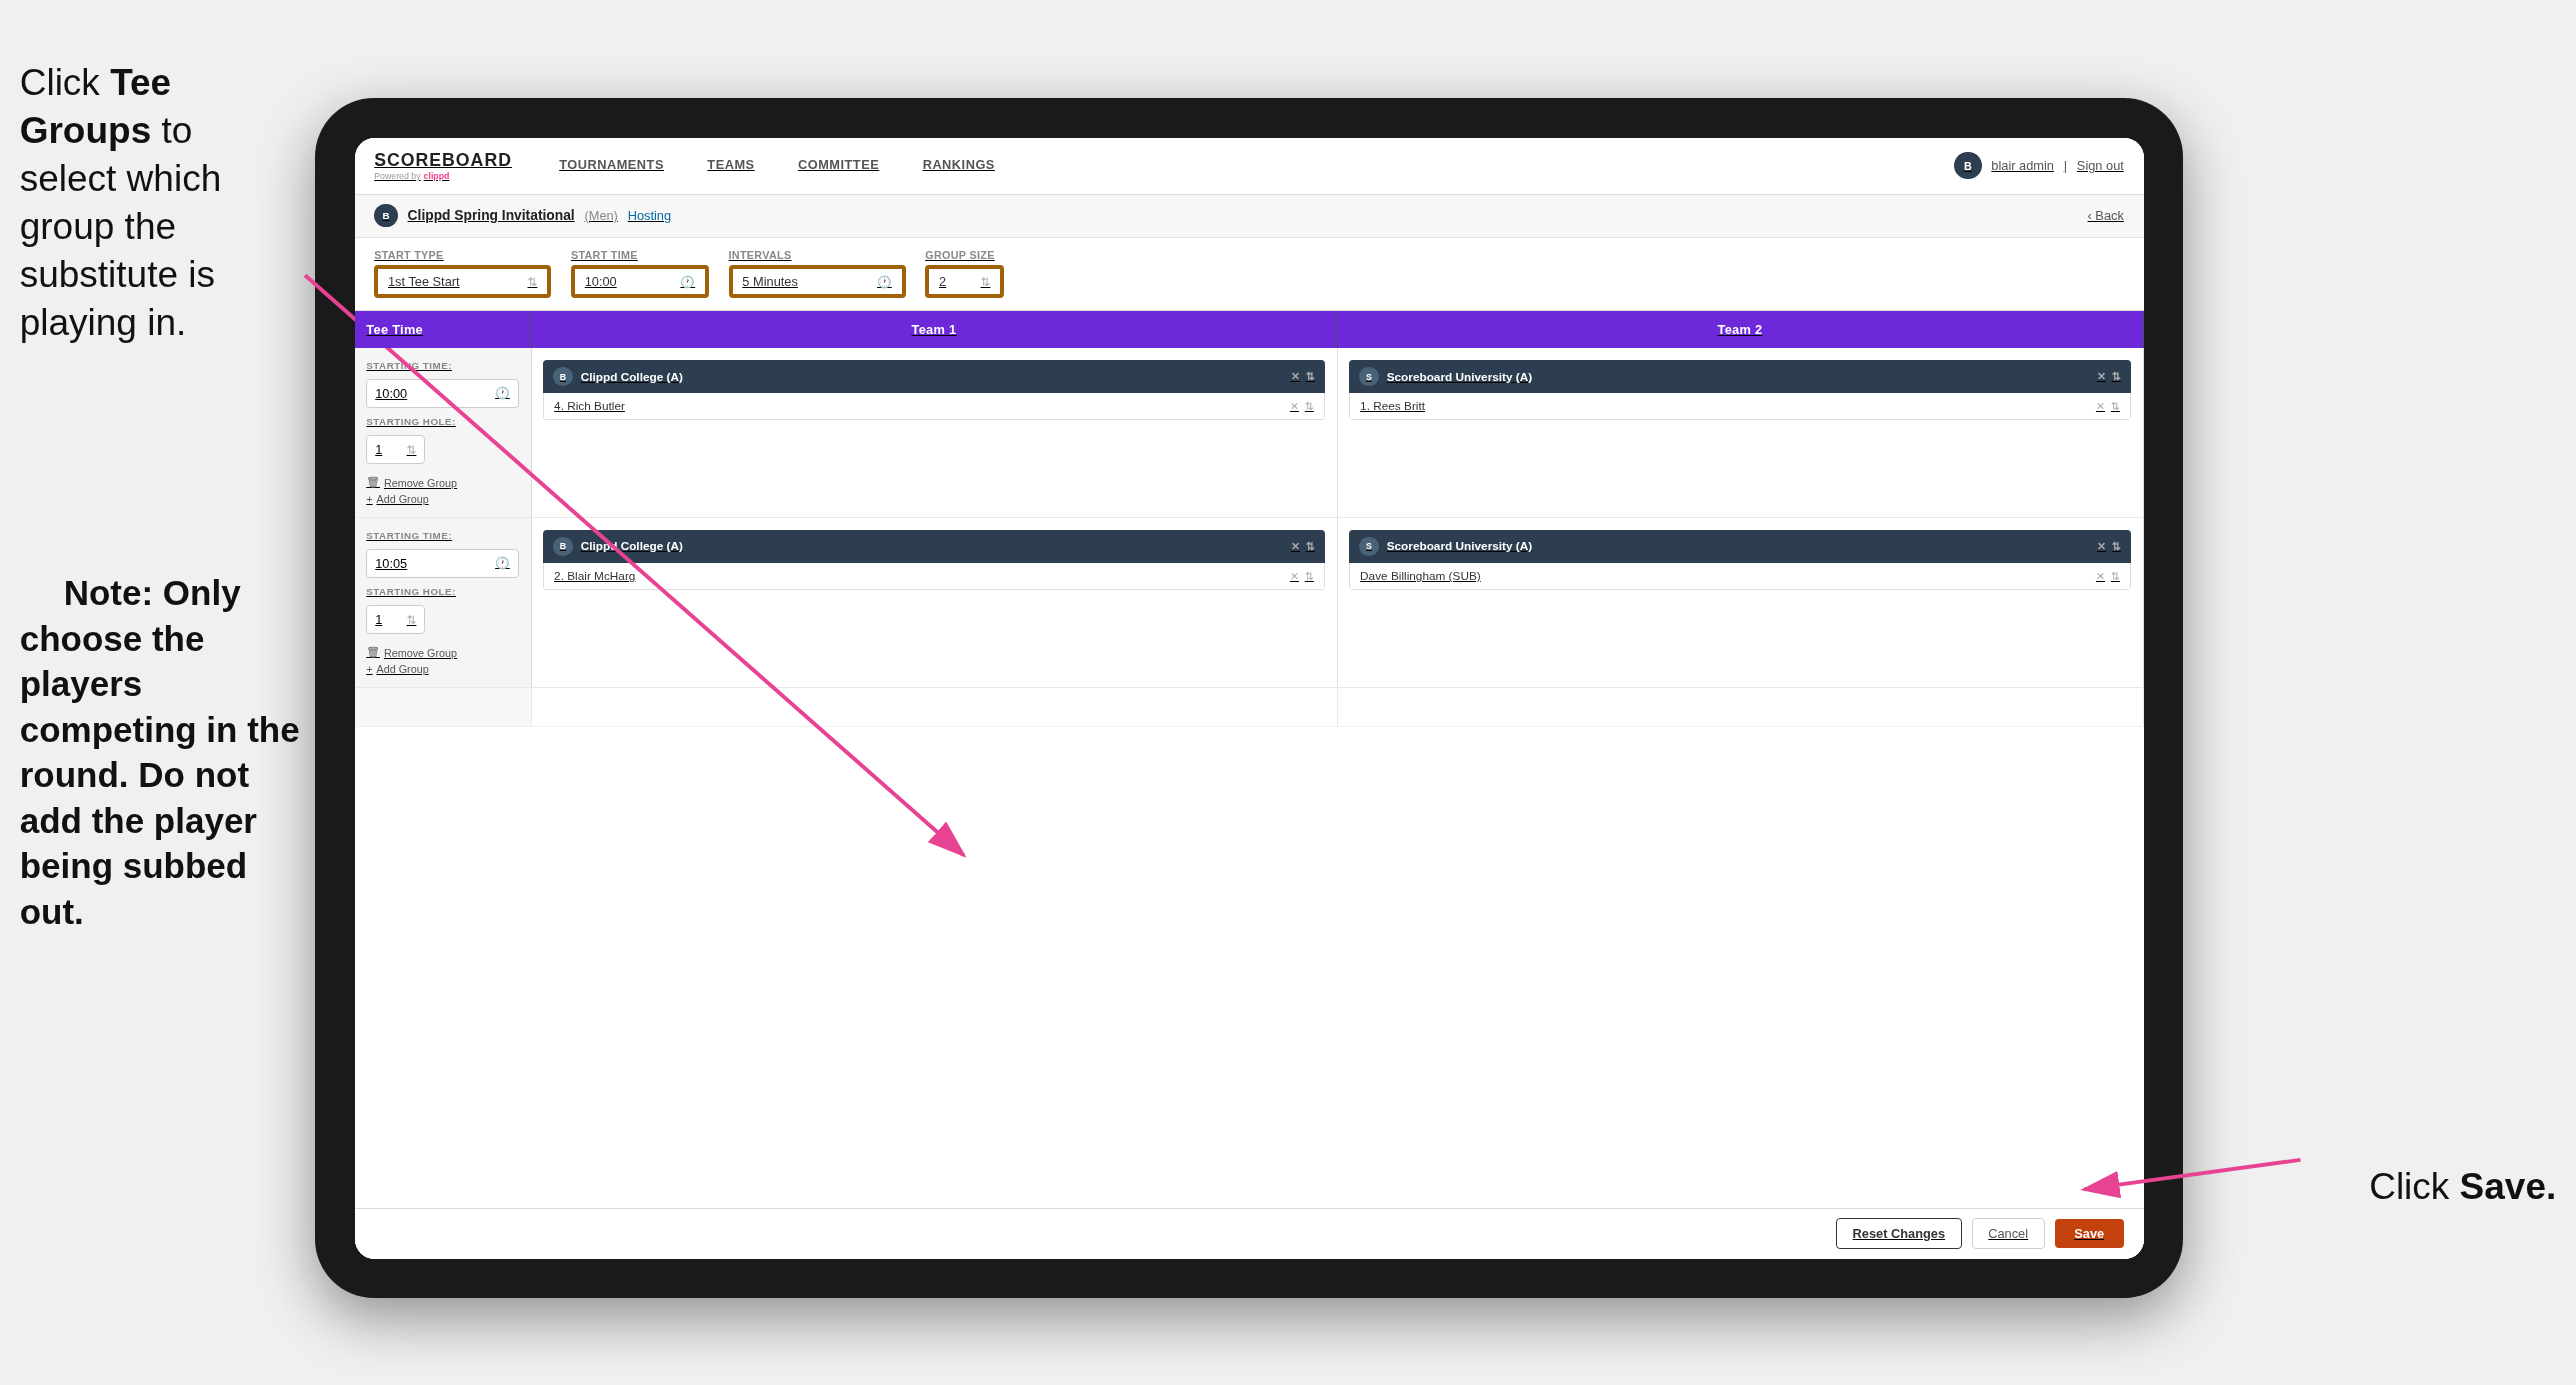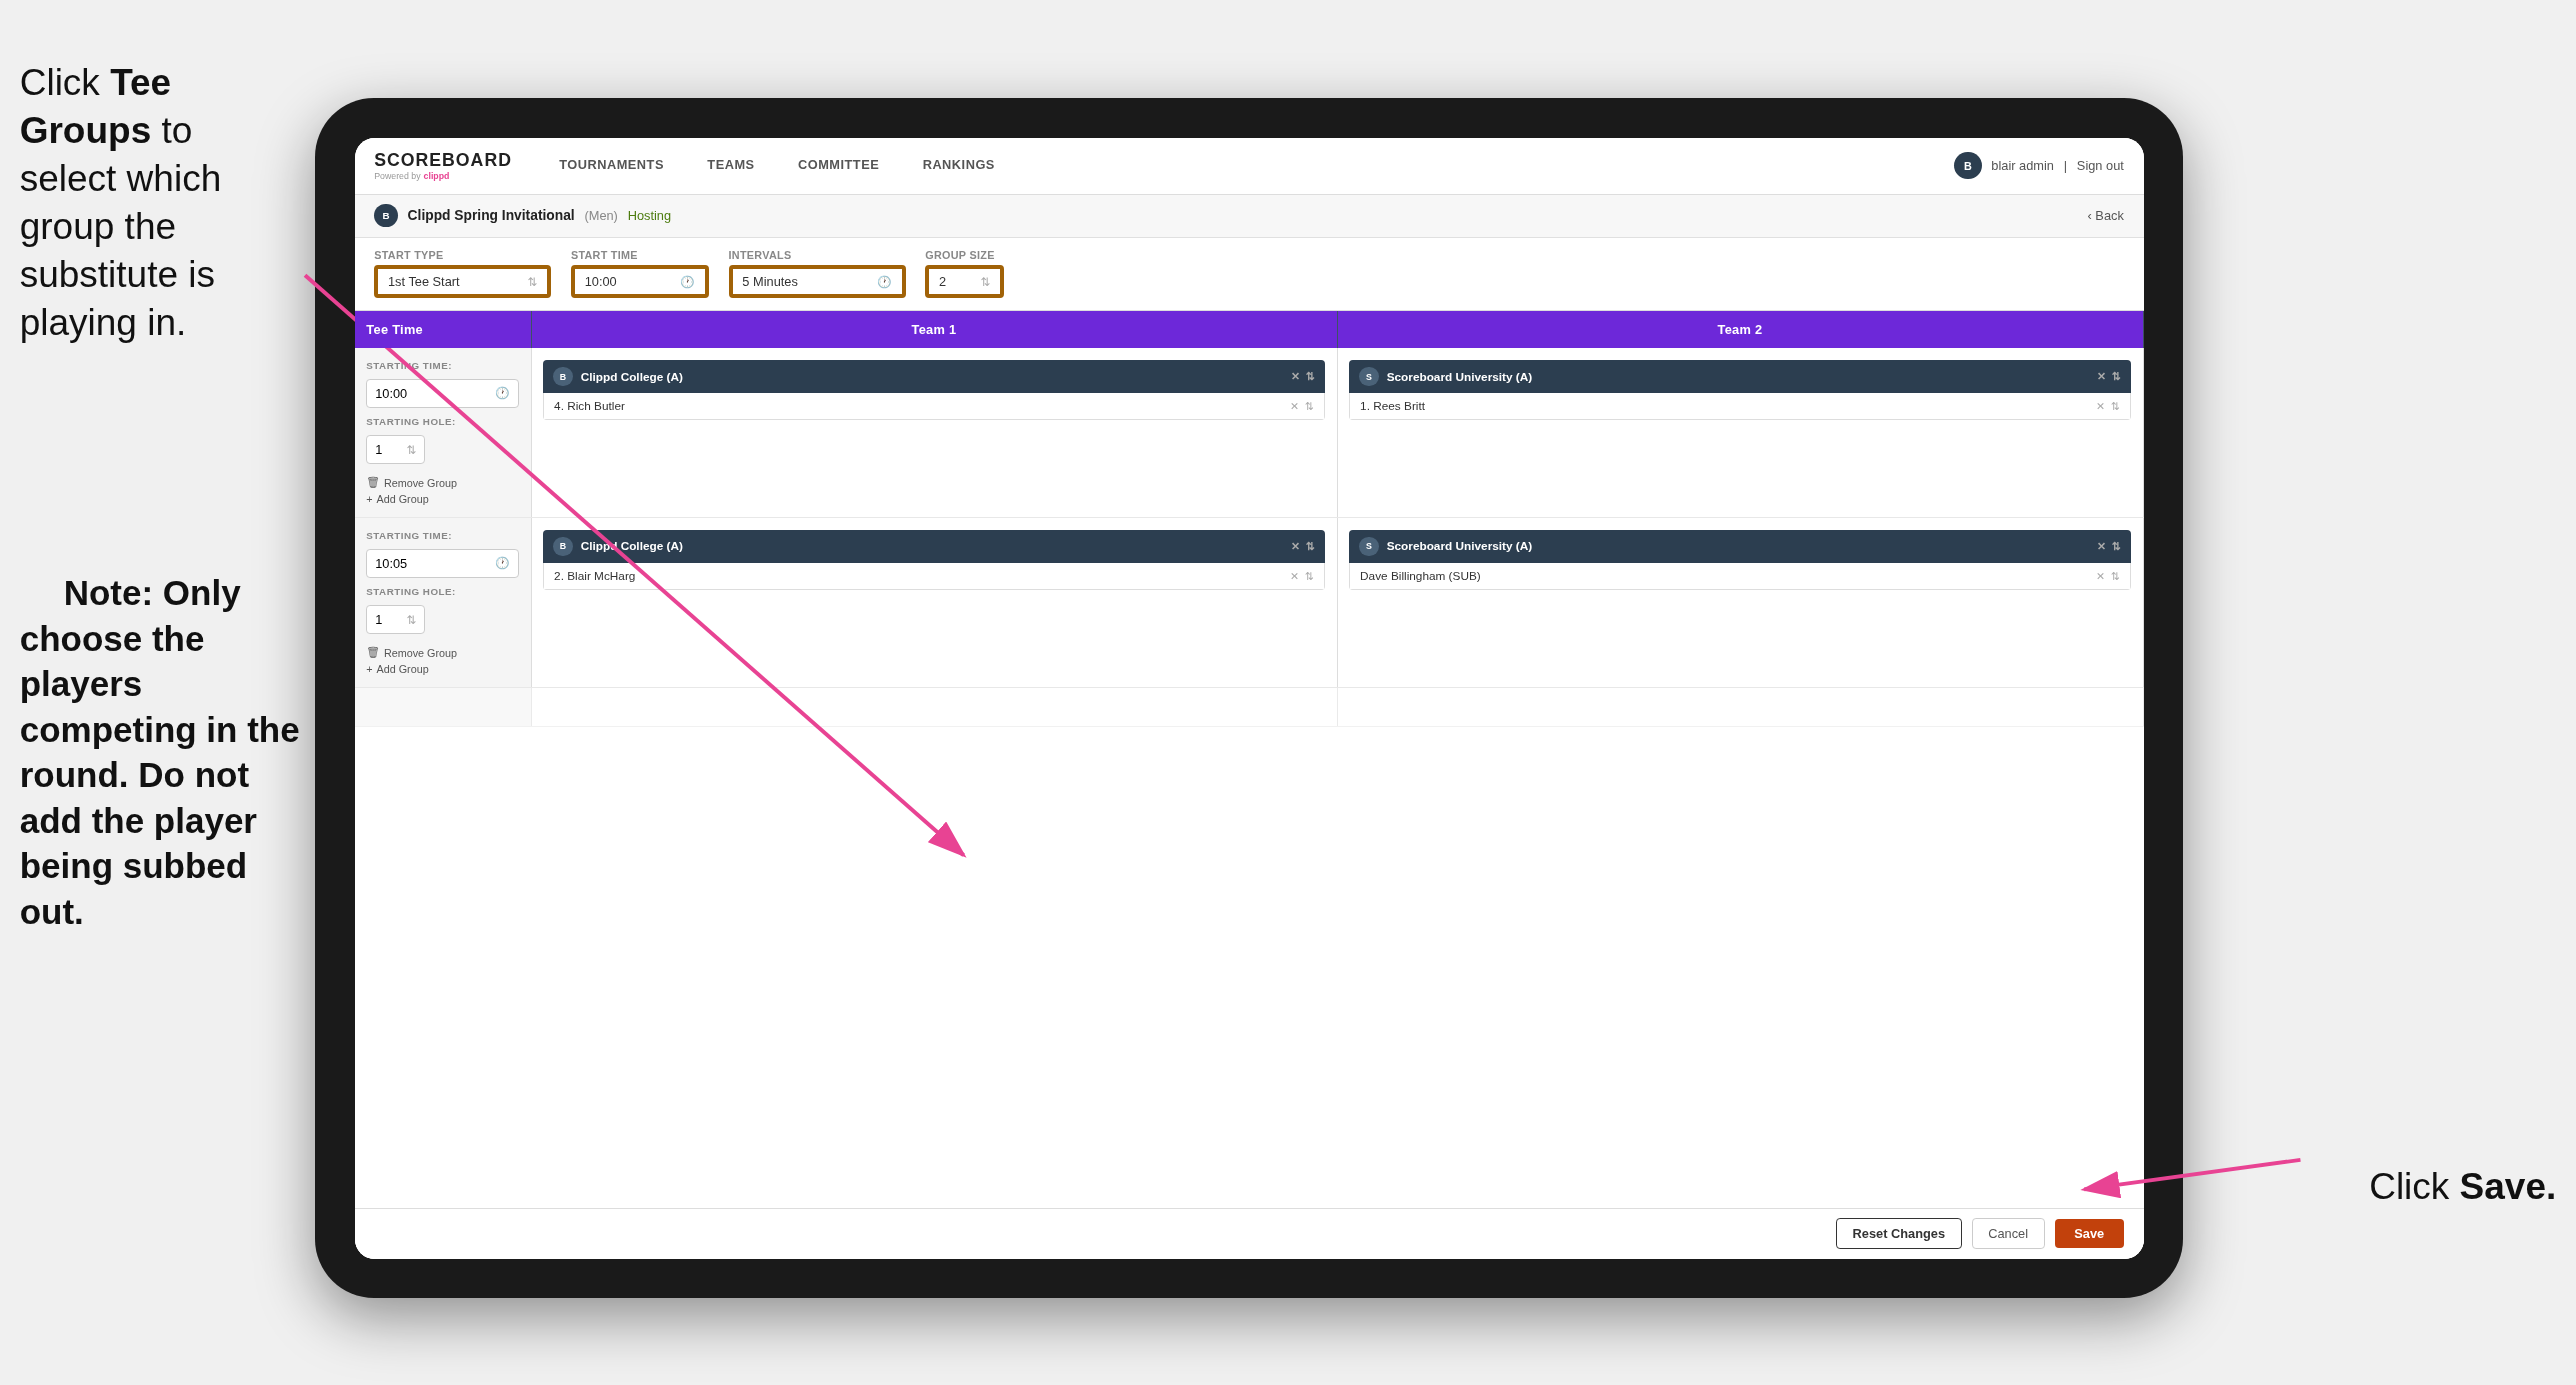--- a/index.html
+++ b/index.html
@@ -62,20 +62,21 @@
       left: 315px;
       top: 98px;
       width: 1868px;
       height: 1200px;
       background: #1a1a1a;
       border-radius: 59px;
       box-shadow: 0 19.7px 59px rgba(0,0,0,0.4);
       display: flex;
       align-items: center;
       justify-content: center;
+      text-decoration: underline;
     }
     .tablet-screen {
       width: 1789px;
       height: 1121px;
       background: #fff;
       border-radius: 19.7px;
       overflow: hidden;
       display: flex;
       flex-direction: column;
     }
@@ -183,21 +184,21 @@
       font-size: 13.8px;
       font-weight: 600;
       color: #222;
     }
     .breadcrumb-subtitle {
       font-size: 12.8px;
       color: #888;
     }
     .breadcrumb-hosting {
       font-size: 12.8px;
-      color: #4d7c0f;
+      color: #0369a1;
     }
     .back-btn {
       font-size: 12.8px;
       color: #555;
       cursor: pointer;
     }
 
     
     .main-content {
       flex: 1;

